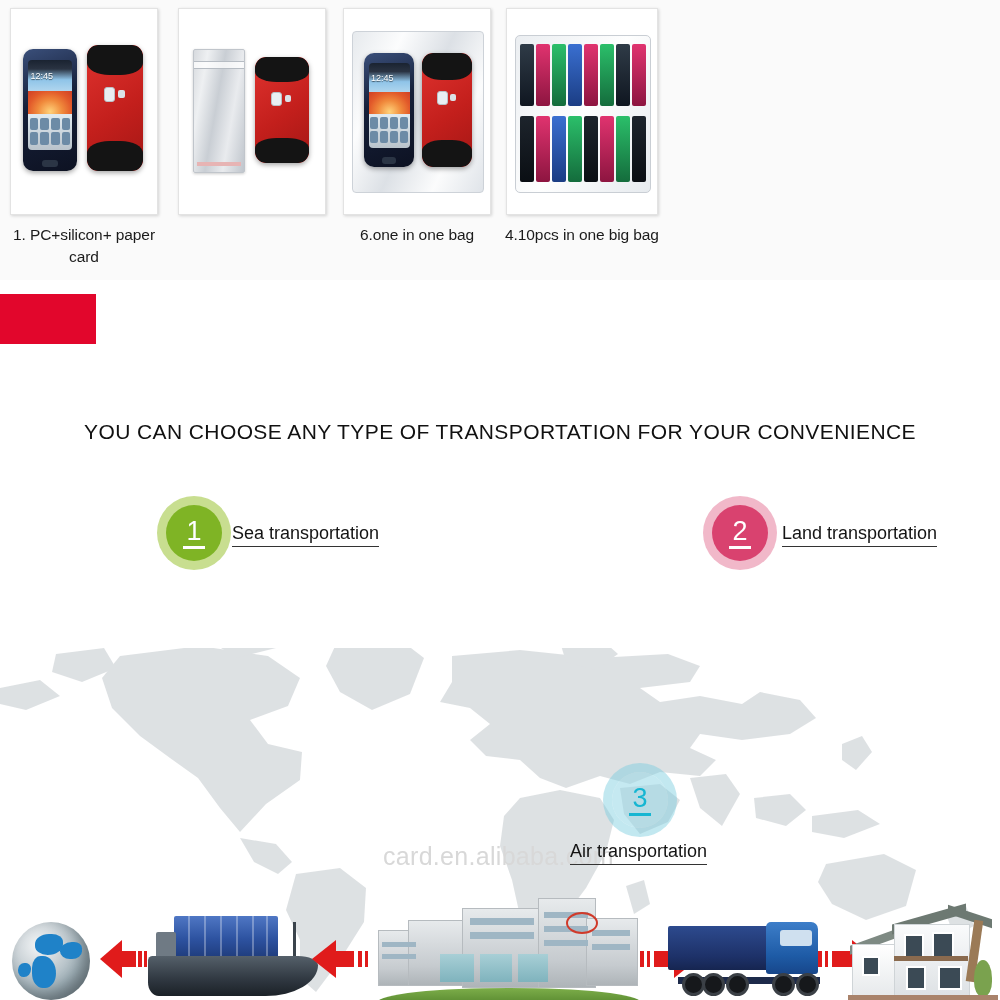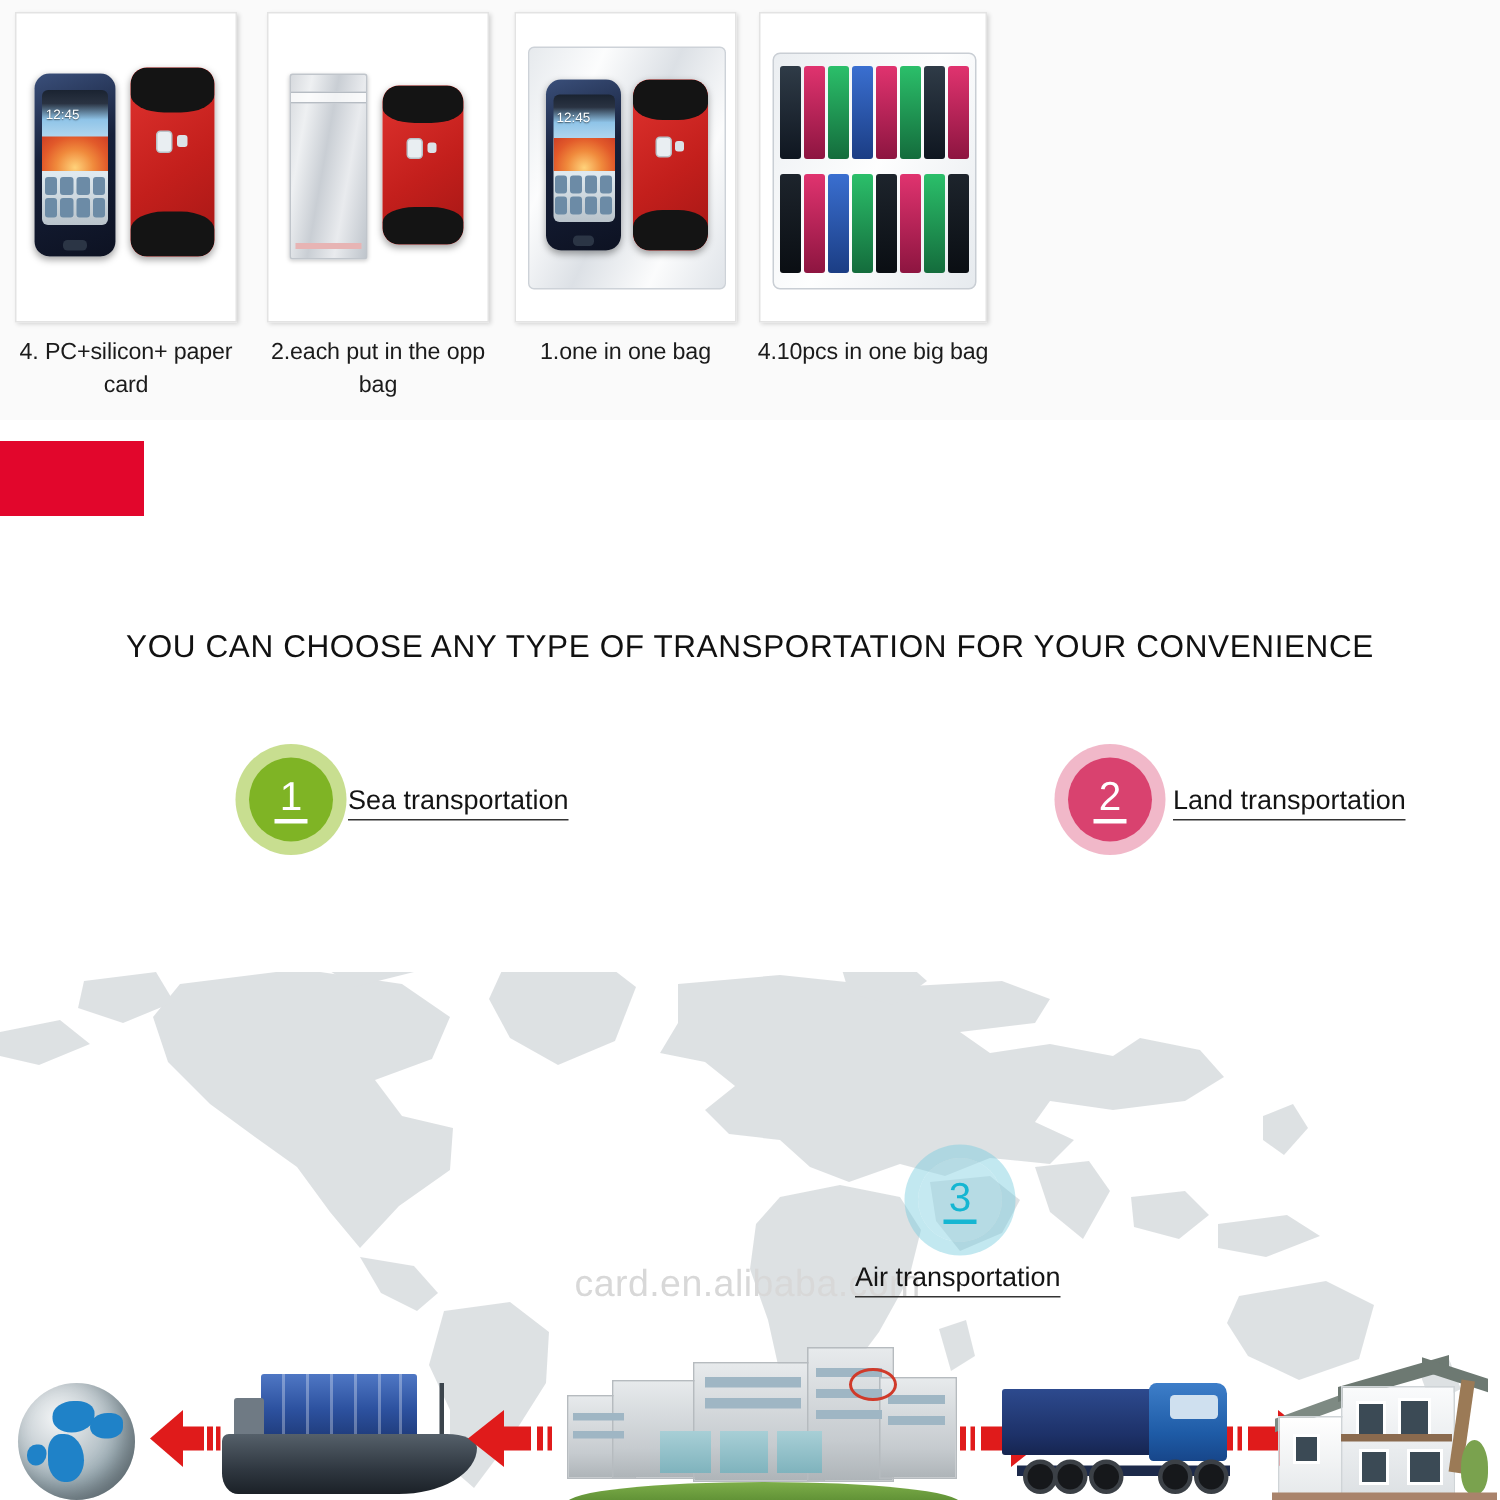--- a/index.html
+++ b/index.html
@@ -356,37 +356,36 @@
               </div>
           </div>
           <div class="home"></div>
         </div>
         <div class="case" style="left:76px;top:36px;width:56px;height:126px">
           <div class="cam"></div>
             <div class="flash"></div>
         </div>
       </div>
     </div>
-    <div class="pack-caption">4. PC+silicon+ paper card</div>
+    <div class="pack-caption">1. PC+silicon+ paper card</div>
   </div>
 
   <div class="pack-cell" style="width:168px">
     <div class="pack-photo" style="width:146px;height:205px">
       <div class="stage">
         <div class="oppbag" style="left:14px;top:40px;width:50px;height:122px">
           <div class="seal"></div>
             <div class="strip"></div>
         </div>
         <div class="case" style="left:76px;top:48px;width:54px;height:106px">
           <div class="cam"></div>
             <div class="flash"></div>
         </div>
       </div>
     </div>
-    <div class="pack-caption">2.each put in the opp bag</div>
   </div>
 
   <div class="pack-cell" style="width:162px">
     <div class="pack-photo" style="width:146px;height:205px">
       <div class="stage">
         <div class="wrapbag" style="left:8px;top:22px;width:130px;height:160px"></div>
         <div class="phone" style="left:20px;top:44px;width:50px;height:114px">
           <div class="screen">
             <div class="clk">12:45</div>
             <div class="wall"></div>
@@ -402,21 +401,21 @@
               </div>
           </div>
           <div class="home"></div>
         </div>
         <div class="case" style="left:78px;top:44px;width:50px;height:114px">
           <div class="cam"></div>
             <div class="flash"></div>
         </div>
       </div>
     </div>
-    <div class="pack-caption">1.one in one bag</div>
+    <div class="pack-caption">6.one in one bag</div>
   </div>
 
   <div class="pack-cell" style="width:168px">
     <div class="pack-photo" style="width:150px;height:205px">
       <div class="stage">
         <div class="bulkbag" style="left:8px;top:26px;width:134px;height:156px">
           <div class="bulkrow" style="top:8px;height:62px">
             <span style="background:linear-gradient(180deg,#2f3b47,#0f1620)"></span>
             <span style="background:linear-gradient(180deg,#e0336f,#8d1540)"></span>
             <span style="background:linear-gradient(180deg,#2bbf6a,#146c3c)"></span>

